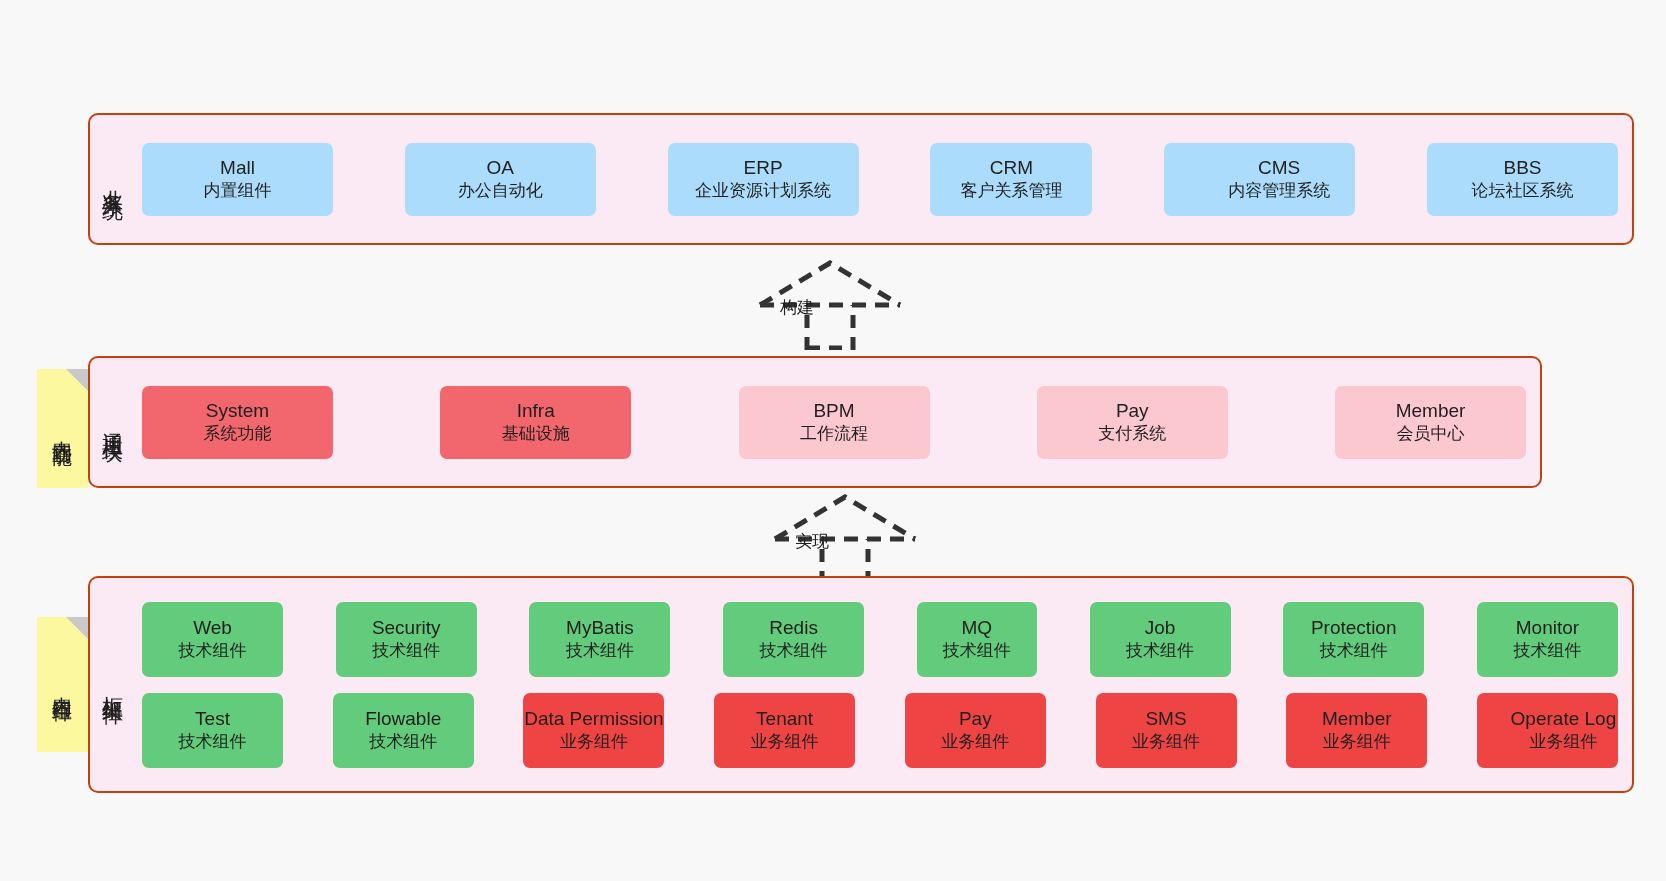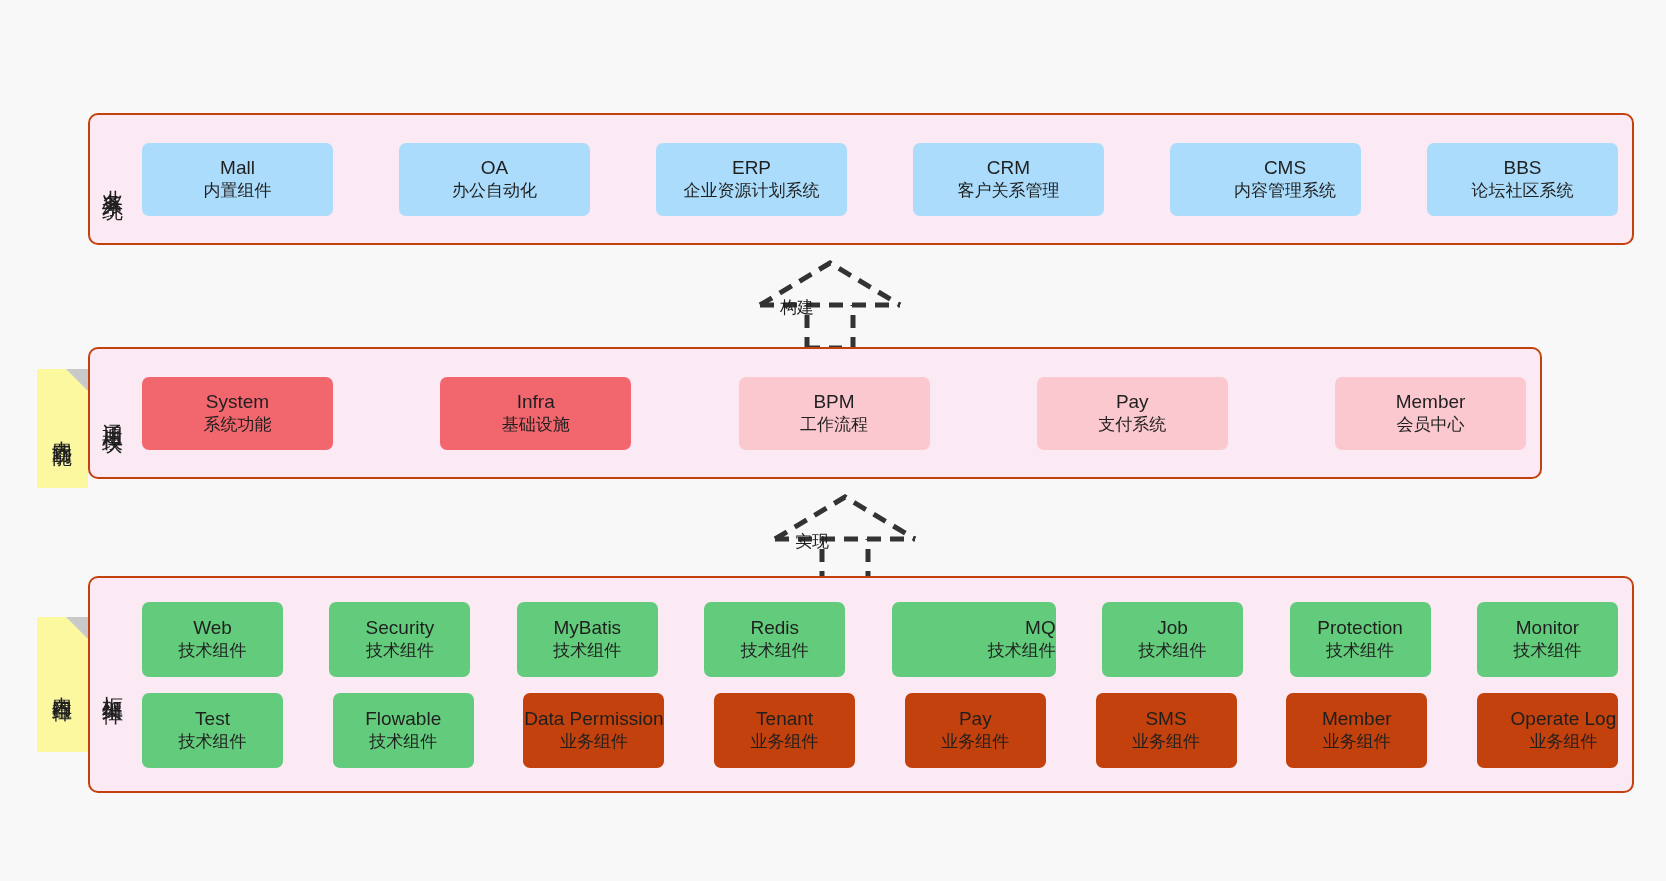--- a/index.html
+++ b/index.html
@@ -71,21 +71,21 @@
     user-select: none;
   }
   .card .t1 { font-size: 19px; }
   .card .t2 { font-size: 17px; }
   .card.three .t1 { font-size: 19px; }
 
   .c-blue        { background: #abdcfb; }
   .c-red         { background: #f2676e; }
   .c-pink        { background: #fbc8d0; }
   .c-green       { background: #63cc7c; }
-  .c-lightgreen  { background: #c2410c; justify-content: center; }
+  .c-lightgreen  { background: #ef4444; justify-content: center; }
 
   
   .note {
     position: absolute;
     box-sizing: border-box;
     background: #fbf8a0;
     display: flex;
     align-items: center;
     justify-content: center;
     color: #1f1f1f;
@@ -134,21 +134,21 @@
           <span class="t2">内置组件</span>
         </div>
         <div class="card c-blue" style="width:191px;height:73px;">
           <span class="t1">OA</span>
           <span class="t2">办公自动化</span>
         </div>
         <div class="card c-blue" style="width:191px;height:73px;">
           <span class="t1">ERP</span>
           <span class="t2">企业资源计划系统</span>
         </div>
-        <div class="card c-blue" style="width:191px;height:73px;">
+        <div class="card c-blue" style="width:162px;height:73px;">
           <span class="t1">CRM</span>
           <span class="t2">客户关系管理</span>
         </div>
         <div class="card c-blue" style="width:191px;height:73px;padding-left:39px;">
           <span class="t1">CMS</span>
           <span class="t2">内容管理系统</span>
         </div>
         <div class="card c-blue" style="width:191px;height:73px;">
           <span class="t1">BBS</span>
           <span class="t2">论坛社区系统</span>
@@ -168,21 +168,21 @@
       <path d="M 5 47 L 145 47" fill="none" stroke="#333333" stroke-width="5" stroke-dasharray="14,9"></path>
     </svg>
     <div class="clabel" style="left:25px; top:38px;">构建</div>
   </div>
 
   <div class="note" id="note-common" style="left:37px; top:369px; width:51px; height:119px;">
     <span class="fold"></span>
     <span>内置功能</span>
   </div>
 
-  <div class="layer" id="layer-common" style="left:88px; top:347px; width:1454px; height:132px;">
+  <div class="layer" id="layer-common" style="left:88px; top:356px; width:1454px; height:132px;">
     <div class="layer-title">通用模块</div>
     <div class="layer-body">
       <div class="row">
         <div class="card c-red" style="width:191px;height:73px;">
           <span class="t1">System</span>
           <span class="t2">系统功能</span>
         </div>
         <div class="card c-red" style="width:191px;height:73px;">
           <span class="t1">Infra</span>
           <span class="t2">基础设施</span>
@@ -232,21 +232,21 @@
           <span class="t2">技术组件</span>
         </div>
         <div class="card c-green" style="width:141px;height:75px;">
           <span class="t1">MyBatis</span>
           <span class="t2">技术组件</span>
         </div>
         <div class="card c-green" style="width:141px;height:75px;">
           <span class="t1">Redis</span>
           <span class="t2">技术组件</span>
         </div>
-        <div class="card c-green" style="width:164px;height:75px;align-items:flex-end;">
+        <div class="card c-green" style="width:120px;height:75px;">
           <span class="t1">MQ</span>
           <span class="t2">技术组件</span>
         </div>
         <div class="card c-green" style="width:141px;height:75px;">
           <span class="t1">Job</span>
           <span class="t2">技术组件</span>
         </div>
         <div class="card c-green" style="width:141px;height:75px;">
           <span class="t1">Protection</span>
           <span class="t2">技术组件</span>

